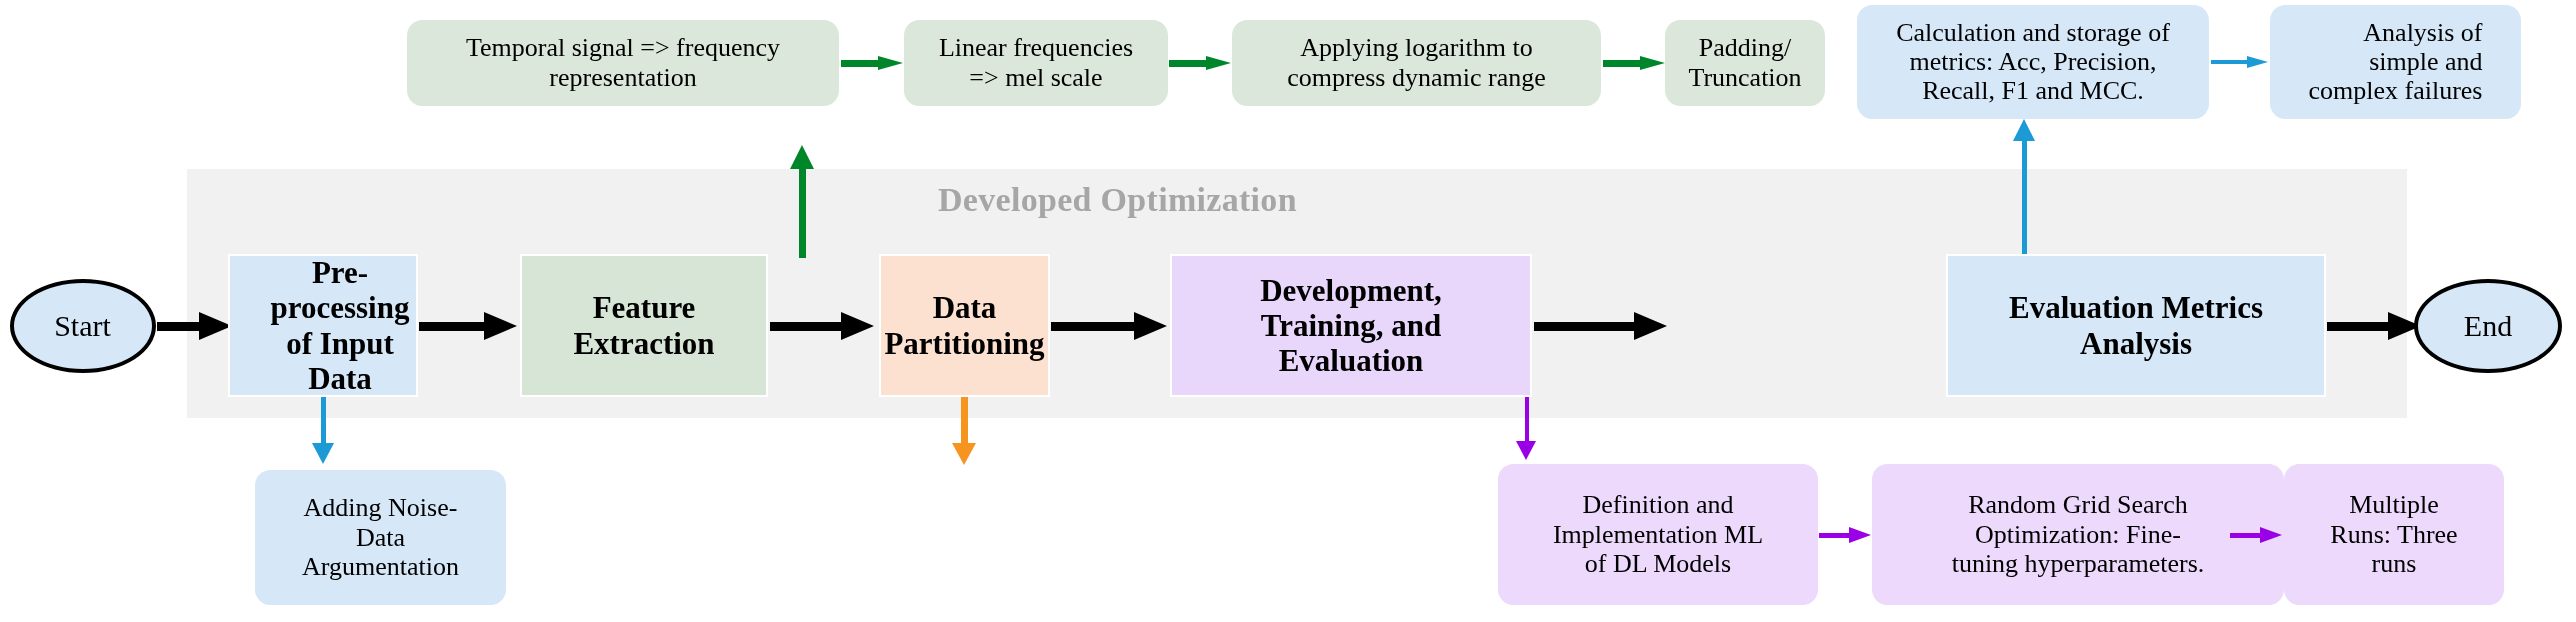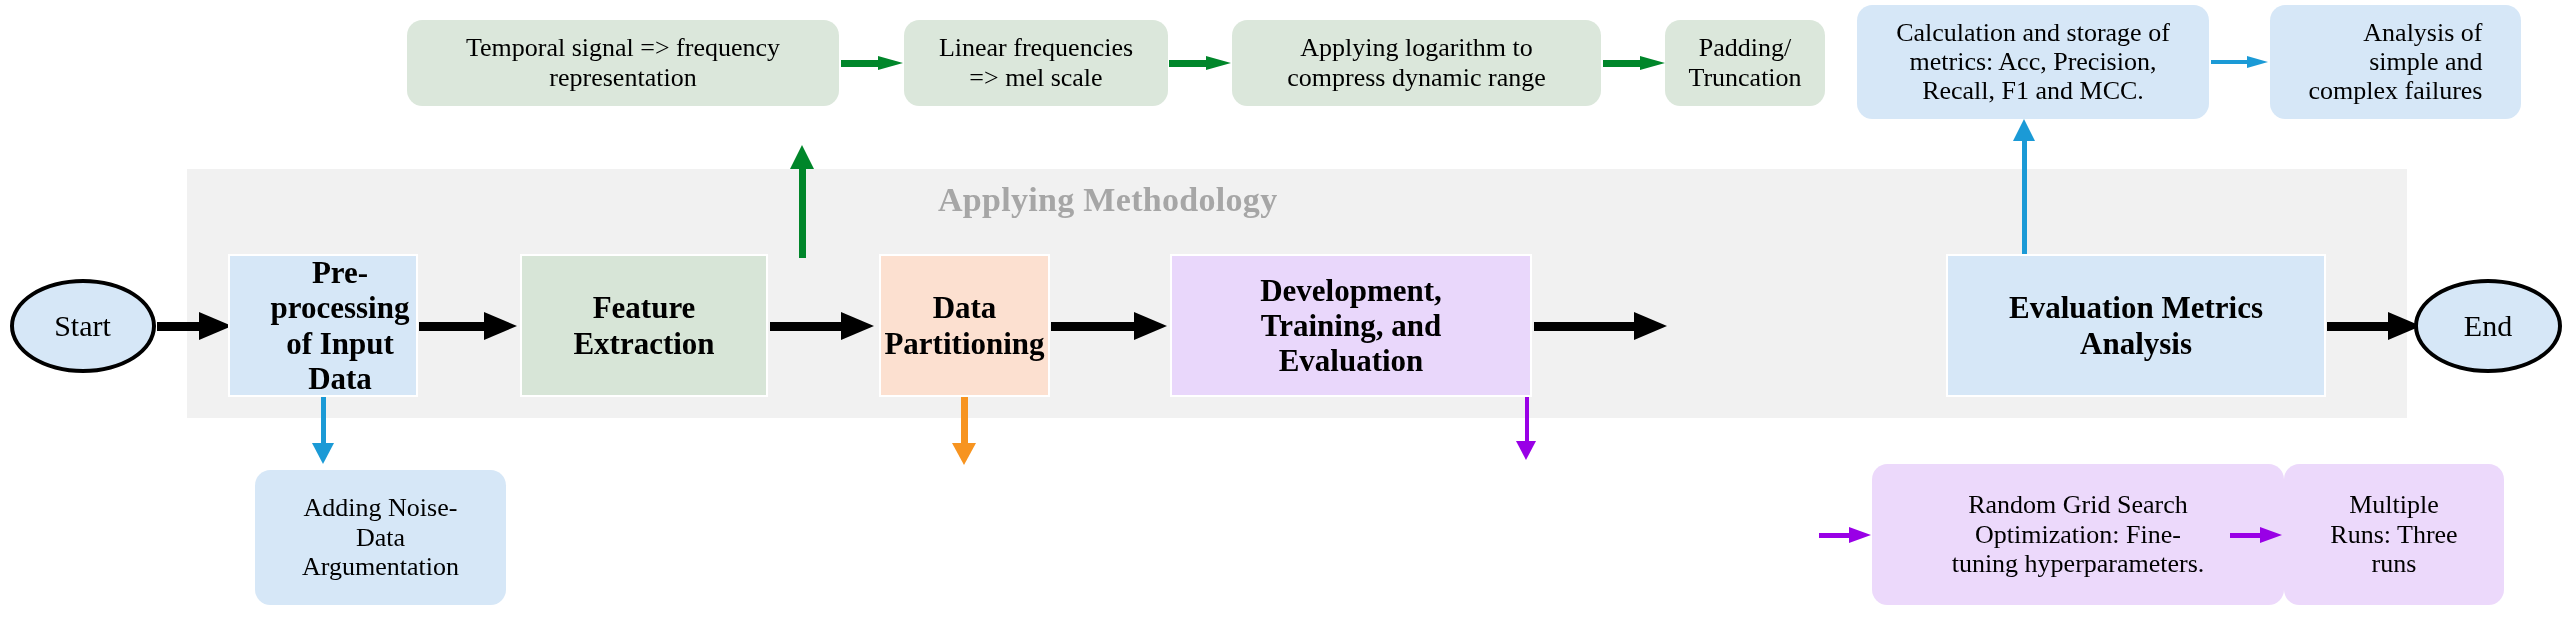--- a/index.html
+++ b/index.html
@@ -39,21 +39,21 @@
 
   
   .arrow{position:absolute;}
 </style>
 </head>
 <body>
 
 <div id="stage">
 
   <div class="band" style="left:187px;top:169px;width:2220px;height:249px;"></div>
-  <div class="band-title" style="left:938px;top:181px;">Applying Methodology</div>
+  <div class="band-title" style="left:938px;top:181px;">Developed Optimization</div>
 
   <div class="node sat sat-green" style="left:407px;top:19.6px;width:432px;height:86px;">
     <span style="white-space:pre-line;">Temporal signal =&gt; frequency
 representation</span>
   </div>
 
   <div class="arrow" style="left:841px;top:56px;width:62px;height:14.3px;">
     <div style="position:absolute;left:0;top:4.2px;width:42px;height:6.5px;background:#00862a;"></div>
     <div style="position:absolute;left:37px;top:0;width:0;height:0;border-style:solid;
                 border-width:7.1px 0 7.1px 25px;border-color:transparent transparent transparent #00862a;"></div>
@@ -203,20 +203,25 @@
                 border-width:22.6px 12.5px 0 12.5px;border-color:#f79420 transparent transparent transparent;"></div>
   </div>
 
 
   <div class="arrow" style="left:1512px;top:397px;width:30px;height:65px;">
     <div style="position:absolute;left:12.5px;top:0;width:4.8px;height:46px;background:#9900e6;"></div>
     <div style="position:absolute;left:4.2px;top:44px;width:0;height:0;border-style:solid;
                 border-width:19px 10.7px 0 10.7px;border-color:#9900e6 transparent transparent transparent;"></div>
   </div>
 
+  <div class="node sat sat-purple" style="left:1498px;top:464px;width:320px;height:141px;">
+    <span style="white-space:pre-line;">Definition and
+Implementation ML
+of DL Models</span>
+  </div>
 
   <div class="arrow" style="left:1819px;top:527px;width:53px;height:16.6px;">
     <div style="position:absolute;left:0;top:6px;width:33px;height:4.8px;background:#9900e6;"></div>
     <div style="position:absolute;left:30px;top:0;width:0;height:0;border-style:solid;
                 border-width:8.3px 0 8.3px 22.6px;border-color:transparent transparent transparent #9900e6;"></div>
   </div>
 
   <div class="node sat sat-purple" style="left:1872px;top:464px;width:412px;height:141px;">
     <span style="white-space:pre-line;">Random Grid Search
 Optimization: Fine-

